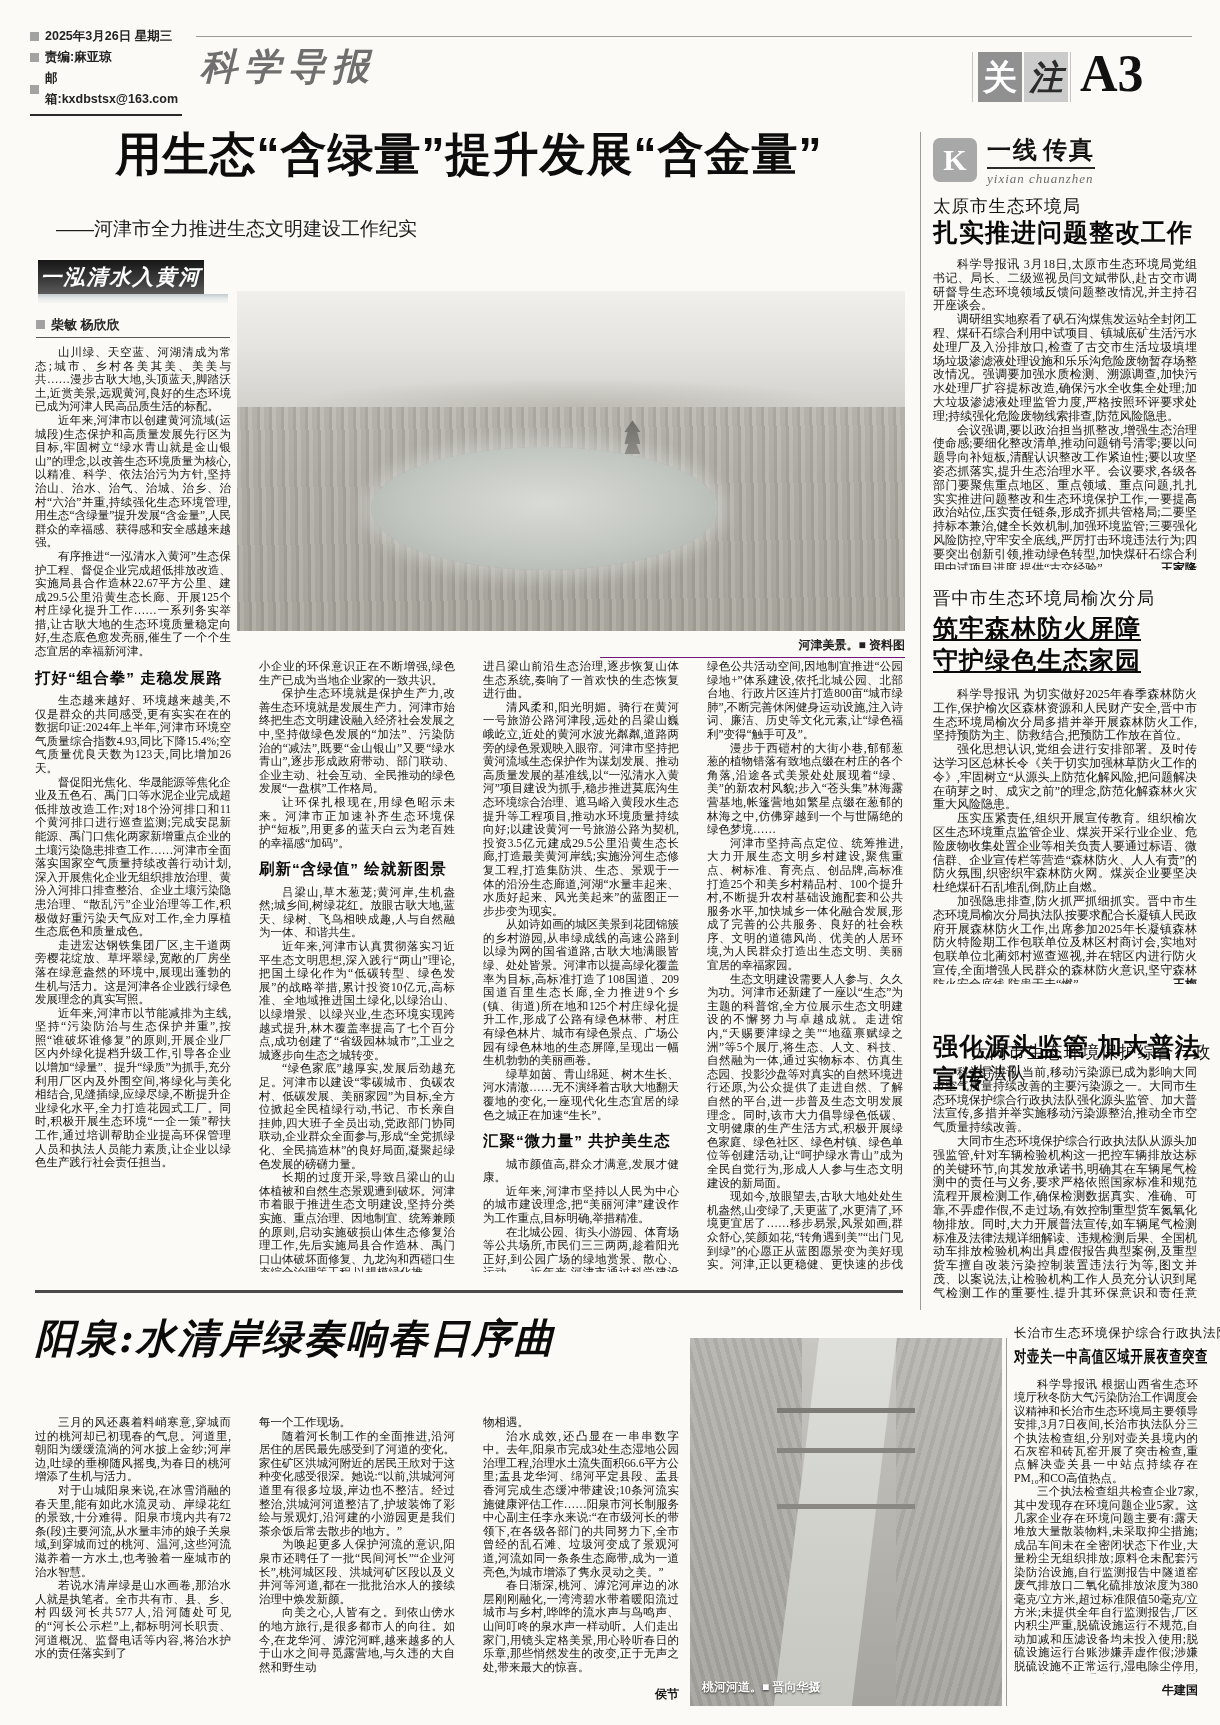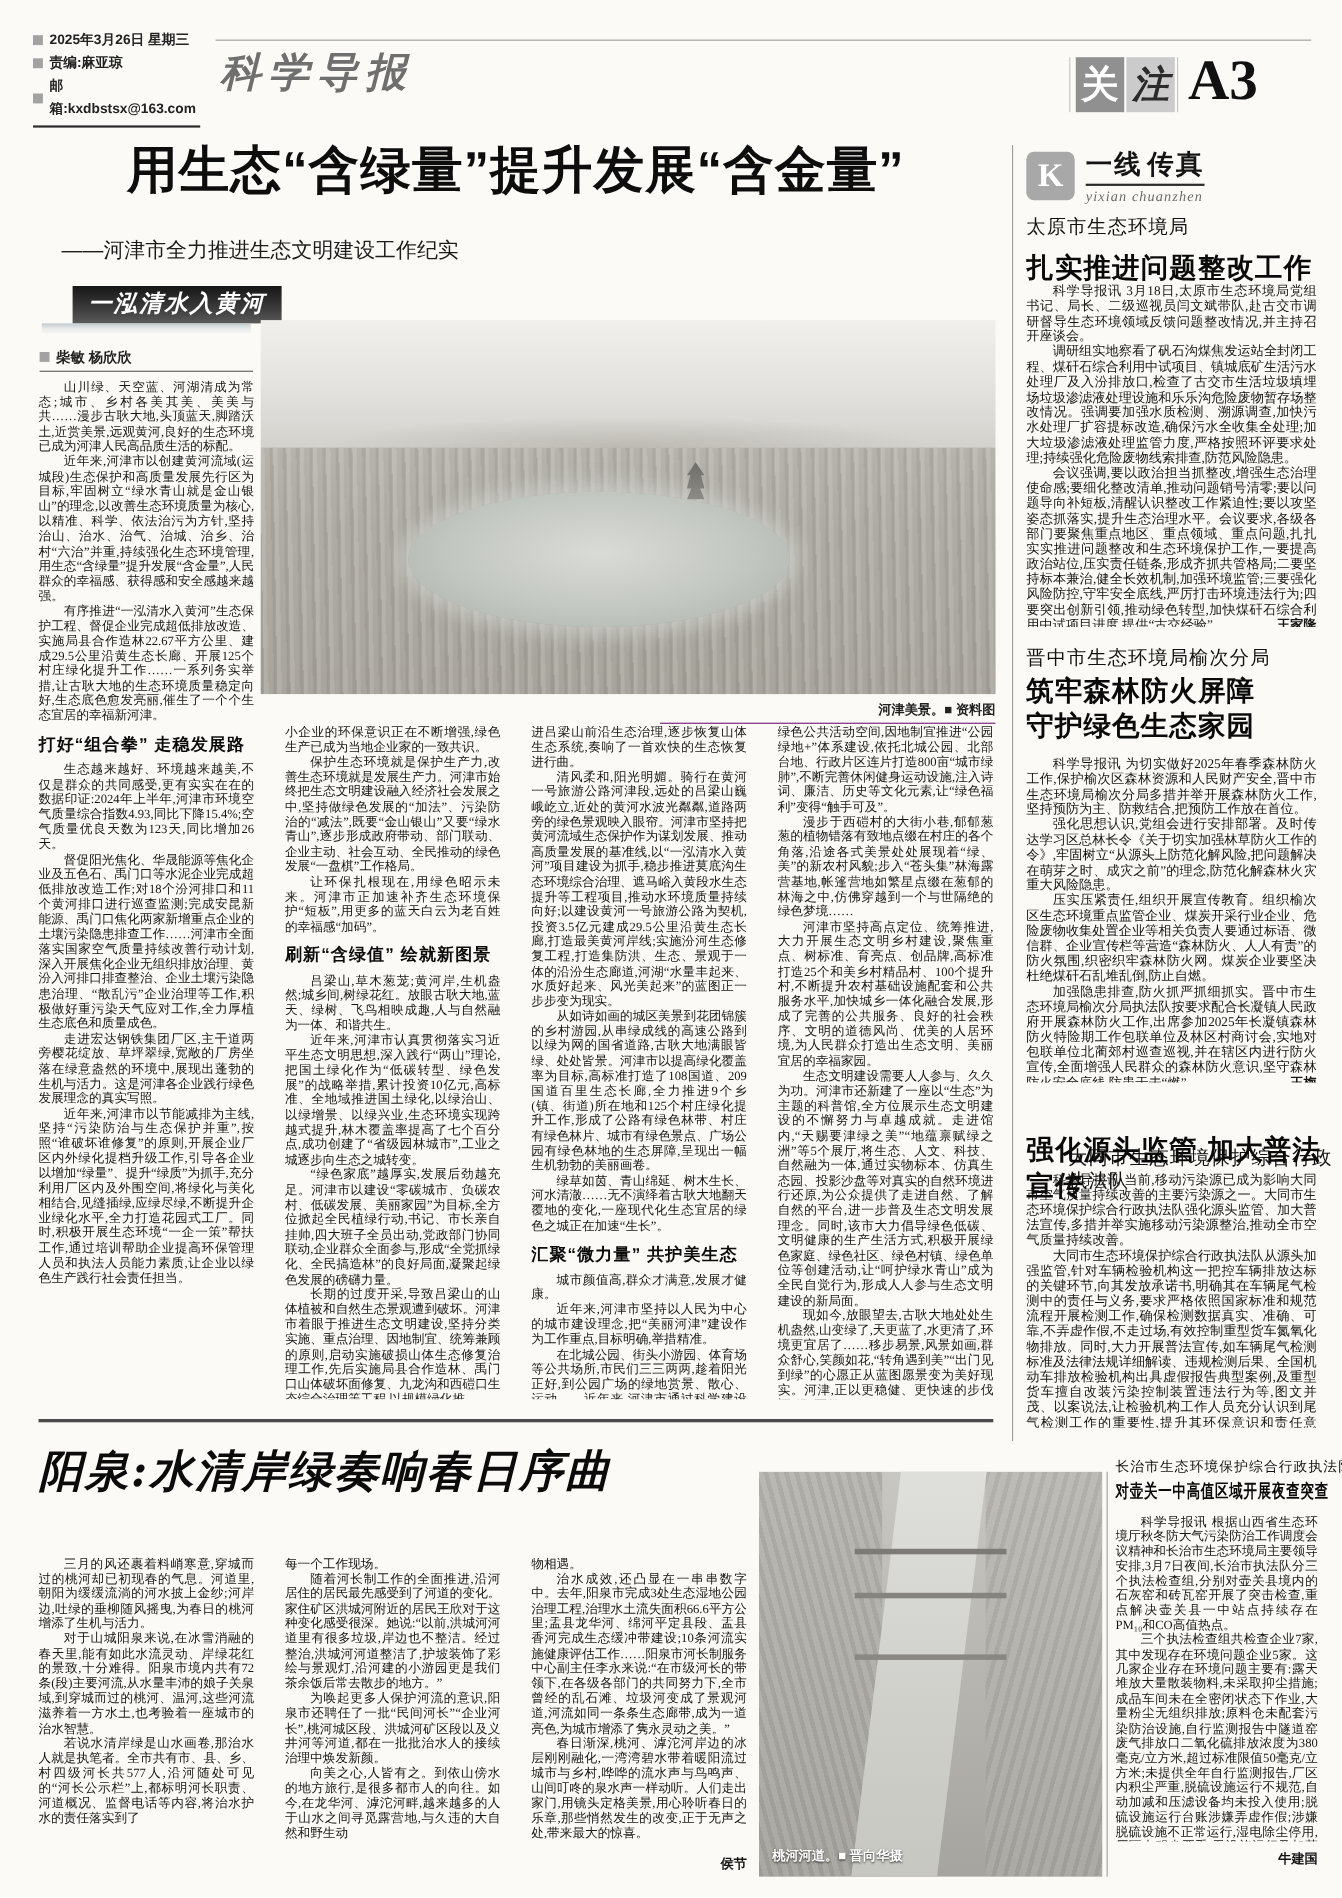--- a/index.html
+++ b/index.html
@@ -77,21 +77,21 @@
     </div>
   <div class="abs secbox" style="left:1024px;top:52px;background:#cbcbcb;color:#2b2b2b;font-style:italic;font-family:'DejaVu Serif','Liberation Serif',serif;">
       <span>注</span>
     </div>
   <div class="abs hairline" style="left:1070px;top:52px;width:1px;height:50px;background:#c4c4c4;"></div>
   <div class="abs pageno" style="left:1080px;top:48px;">A3</div>
 
   <div class="abs mainhead" style="left:32px;top:128px;width:874px;">用生态“含绿量”提升发展“含金量”</div>
   <div class="abs deck" style="left:56px;top:218px;">——河津市全力推进生态文明建设工作纪实</div>
 
-  <div class="abs badge" style="left:38px;top:260px;width:190px;height:34px;margin-left:28px;">一泓清水入黄河</div>
+  <div class="abs badge" style="left:38px;top:260px;width:166px;height:34px;">一泓清水入黄河</div>
   <div class="abs badgewave" style="left:38px;top:294px;width:190px;height:9px;"></div>
 
   <div class="abs byline" style="left:36px;top:318px;width:194px;border-bottom:1px solid #5a5a5a;padding-bottom:6px;">
     <span class="sq"></span>
       <span>柴敏 杨欣欣</span>
   </div>
 
   <div class="abs photo" style="left:237px;top:291px;width:668px;height:340px;">
     <span class="ridge"></span>
     <span class="city"></span>
@@ -182,29 +182,29 @@
     <div style="margin-left:10px;">
       <div style="border-bottom:2px solid #2a2a2a;padding-bottom:5px;">
         <span class="stitle">一线</span>
         <span class="stitle script">传真</span>
       </div>
       <div class="spinyin" style="margin-top:3px;">yixian chuanzhen</div>
     </div>
   </div>
 
   <div class="abs kicker" style="left:933px;top:196px;">太原市生态环境局</div>
-  <div class="abs shead" style="left:933px;top:228px;">扎实推进问题整改工作</div>
+  <div class="abs shead" style="left:933px;top:216px;">扎实推进问题整改工作</div>
   <div class="sbody" style="left:933px;top:258px;height:312px;">
     <p class="para"><span class="lead">科学导报讯 </span><span>3月18日,太原市生态环境局党组书记、局长、二级巡视员闫文斌带队,赴古交市调研督导生态环境领域反馈问题整改情况,并主持召开座谈会。</span></p>
     <p class="para">调研组实地察看了矾石沟煤焦发运站全封闭工程、煤矸石综合利用中试项目、镇城底矿生活污水处理厂及入汾排放口,检查了古交市生活垃圾填埋场垃圾渗滤液处理设施和乐乐沟危险废物暂存场整改情况。强调要加强水质检测、溯源调查,加快污水处理厂扩容提标改造,确保污水全收集全处理;加大垃圾渗滤液处理监管力度,严格按照环评要求处理;持续强化危险废物线索排查,防范风险隐患。</p>
     <p class="para"><span>会议强调,要以政治担当抓整改,增强生态治理使命感;要细化整改清单,推动问题销号清零;要以问题导向补短板,清醒认识整改工作紧迫性;要以攻坚姿态抓落实,提升生态治理水平。会议要求,各级各部门要聚焦重点地区、重点领域、重点问题,扎扎实实推进问题整改和生态环境保护工作,一要提高政治站位,压实责任链条,形成齐抓共管格局;二要坚持标本兼治,健全长效机制,加强环境监管;三要强化风险防控,守牢安全底线,严厉打击环境违法行为;四要突出创新引领,推动绿色转型,加快煤矸石综合利用中试项目进度,提供“古交经验”。</span><span class="auth">王家隆</span></p>
   </div>
 
   <div class="abs kicker" style="left:933px;top:588px;">晋中市生态环境局榆次分局</div>
-  <div class="abs shead" style="left:933px;top:612px;">
+  <div class="abs shead" style="left:933px;top:612px;text-decoration:underline;">
     <div>筑牢森林防火屏障</div>
     <div>守护绿色生态家园</div>
   </div>
   <div class="sbody" style="left:933px;top:688px;height:296px;">
     <p class="para"><span class="lead">科学导报讯 </span><span>为切实做好2025年春季森林防火工作,保护榆次区森林资源和人民财产安全,晋中市生态环境局榆次分局多措并举开展森林防火工作,坚持预防为主、防救结合,把预防工作放在首位。</span></p>
     <p class="para">强化思想认识,党组会进行安排部署。及时传达学习区总林长令《关于切实加强林草防火工作的令》,牢固树立“从源头上防范化解风险,把问题解决在萌芽之时、成灾之前”的理念,防范化解森林火灾重大风险隐患。</p>
     <p class="para">压实压紧责任,组织开展宣传教育。组织榆次区生态环境重点监管企业、煤炭开采行业企业、危险废物收集处置企业等相关负责人要通过标语、微信群、企业宣传栏等营造“森林防火、人人有责”的防火氛围,织密织牢森林防火网。煤炭企业要坚决杜绝煤矸石乱堆乱倒,防止自燃。</p>
     <p class="para"><span>加强隐患排查,防火抓严抓细抓实。晋中市生态环境局榆次分局执法队按要求配合长凝镇人民政府开展森林防火工作,出席参加2025年长凝镇森林防火特险期工作包联单位及林区村商讨会,实地对包联单位北蔺郊村巡查巡视,并在辖区内进行防火宣传,全面增强人民群众的森林防火意识,坚守森林防火安全底线,防患于未“燃”。</span><span class="auth">王梅</span></p>
   </div>
 

